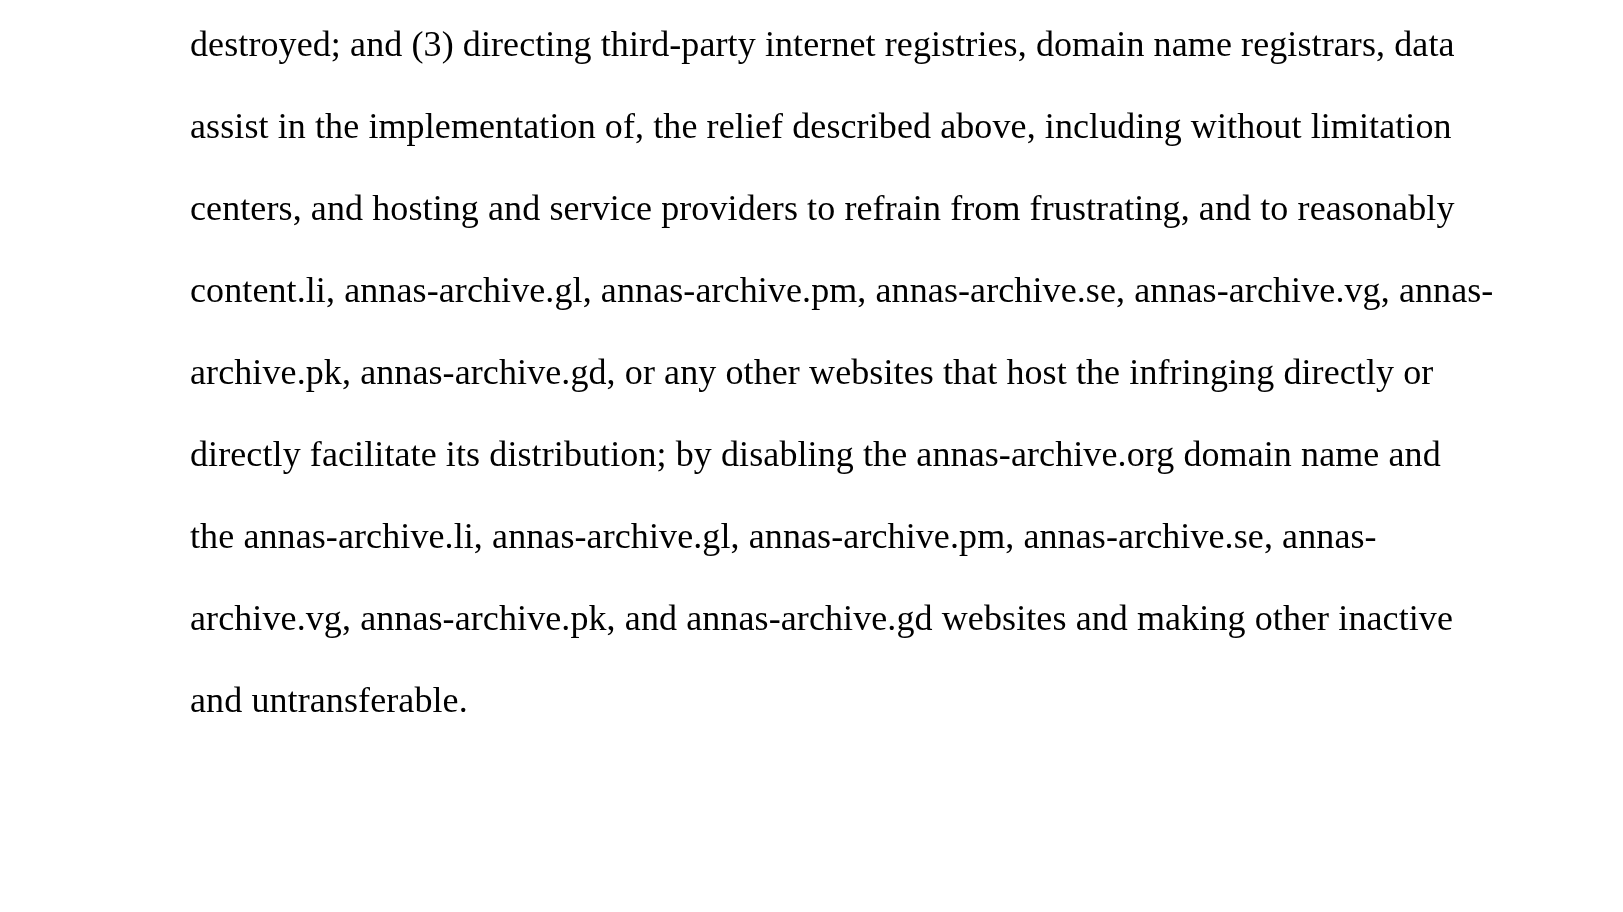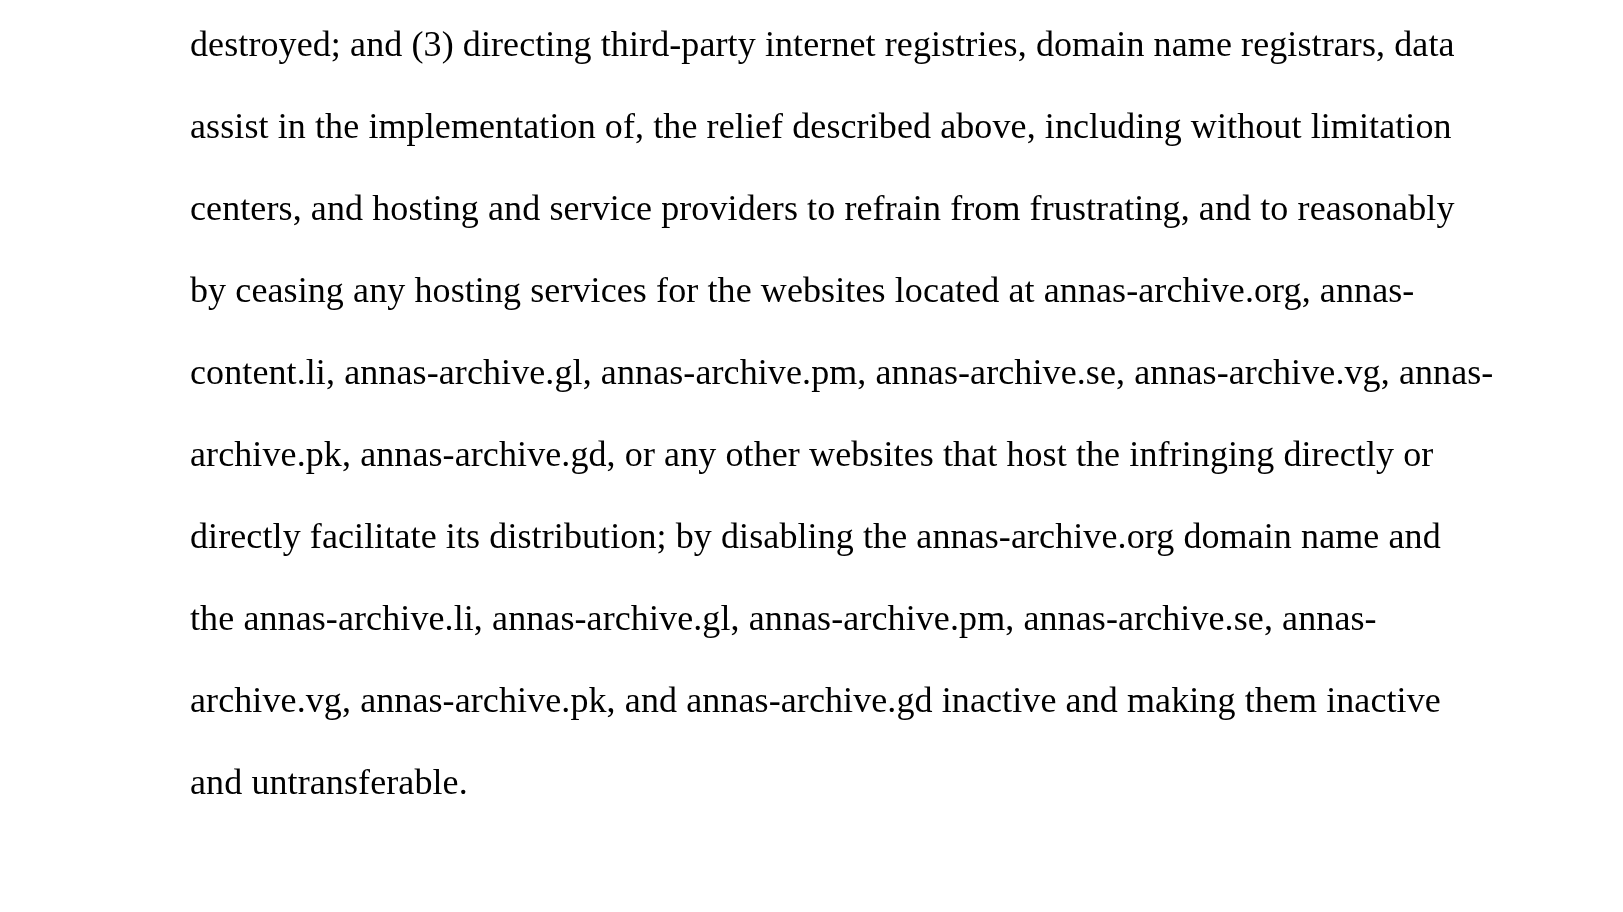--- a/index.html
+++ b/index.html
@@ -36,21 +36,20 @@
   }
 </style>
 </head>
 <body>
 
 <div class="doc-page">
   <div class="doc-text">
     <div class="doc-line">destroyed; and (3) directing third-party internet registries, domain name registrars, data</div>
     <div class="doc-line">assist in the implementation of, the relief described above, including without limitation</div>
     <div class="doc-line">centers, and hosting and service providers to refrain from frustrating, and to reasonably</div>
-    <div class="doc-line">by ceasing any hosting services for the websites located at annas-archive.org, annas-</div>
     <div class="doc-line">content.li, annas-archive.gl, annas-archive.pm, annas-archive.se, annas-archive.vg, annas-</div>
     <div class="doc-line">archive.pk, annas-archive.gd, or any other websites that host the infringing directly or</div>
     <div class="doc-line">directly facilitate its distribution; by disabling the annas-archive.org domain name and</div>
     <div class="doc-line">the annas-archive.li, annas-archive.gl, annas-archive.pm, annas-archive.se, annas-</div>
-    <div class="doc-line">archive.vg, annas-archive.pk, and annas-archive.gd inactive and making them inactive</div>
+    <div class="doc-line">archive.vg, annas-archive.pk, and annas-archive.gd websites and making other inactive</div>
     <div class="doc-line">and untransferable.</div>
   </div>
 </div>
 
 </body></html>

